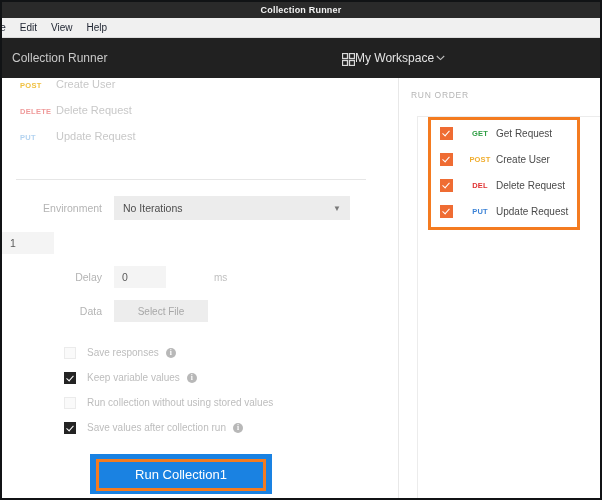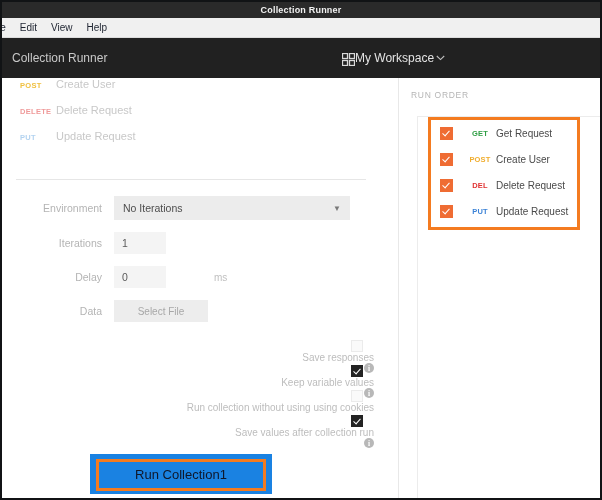--- a/index.html
+++ b/index.html
@@ -230,24 +230,23 @@
 
   
   .checks {
     position: absolute;
     left: 0;
     top: 262px;
     width: 372px;
   }
   .check-row {
     display: flex;
-    align-items: flex-end;
+    align-items: center;
     height: 25px;
-    padding-left: 80px;
-    flex-direction: column;
+    padding-left: 62px;
   }
   .cb {
     width: 12px;
     height: 12px;
     box-sizing: border-box;
     flex: none;
     margin-right: 11px;
     position: relative;
   }
   .cb.off {
@@ -306,21 +305,21 @@
     position: absolute;
     left: 6px;
     top: 5px;
     width: 170px;
     height: 32px;
     border: 3px solid #f47b20;
     box-sizing: border-box;
   }
   .run-label {
     position: relative;
-    color: #0f172a;
+    color: #ffffff;
     font-size: 13px;
     z-index: 2;
     white-space: nowrap;
   }
 
   
   .rightpane {
     position: absolute;
     left: 396px;
     top: 0;
@@ -464,21 +463,20 @@
 
         <div class="form-row">
           <div class="form-label">Environment</div>
           <div class="select-box">
             <span>No Iterations</span>
             <span class="select-arrow">▼</span>
           </div>
         </div>
 
         <div class="form-row">
-          <div class="form-label">Iterations</div>
           <div class="num-input">1</div>
         </div>
 
         <div class="form-row">
           <div class="form-label">Delay</div>
           <div class="num-input">0</div>
           <span class="unit">ms</span>
         </div>
 
         <div class="form-row">
@@ -497,21 +495,21 @@
         </div>
 
         <div class="check-row">
           <span class="cb on"></span>
           <span class="check-label">Keep variable values</span>
           <span class="info-i">i</span>
         </div>
 
         <div class="check-row">
           <span class="cb off"></span>
-          <span class="check-label">Run collection without using using cookies</span>
+          <span class="check-label">Run collection without using stored values</span>
         </div>
 
         <div class="check-row">
           <span class="cb on"></span>
           <span class="check-label">Save values after collection run</span>
           <span class="info-i">i</span>
         </div>
 
       </div>
 

